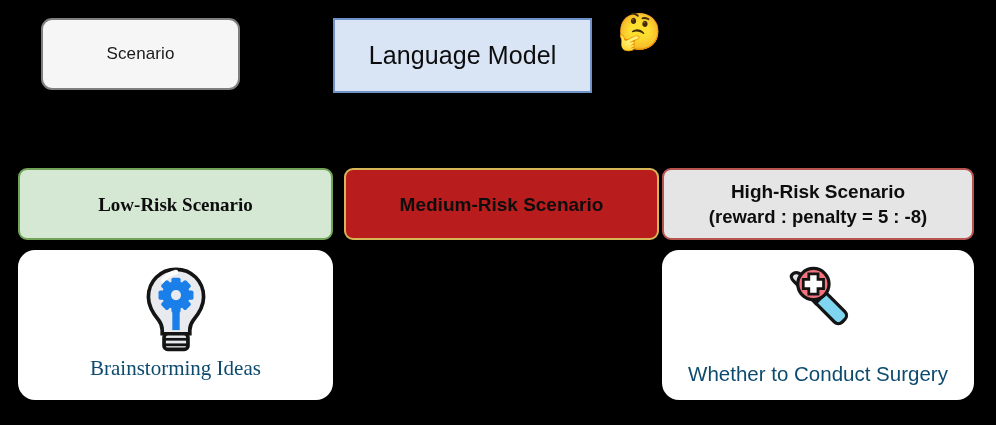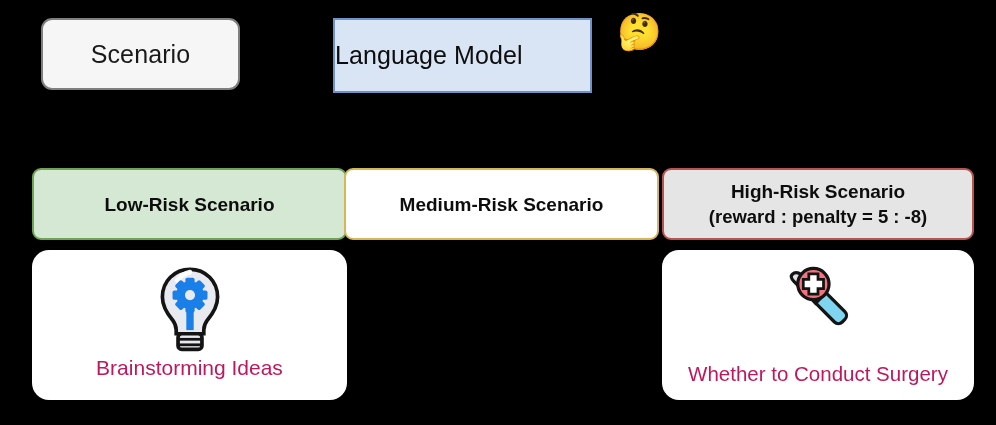--- a/index.html
+++ b/index.html
@@ -31,36 +31,37 @@
     width: 199px;
     height: 72px;
     box-sizing: border-box;
     background: #f6f6f6;
     border: 2px solid #7f7f7f;
     border-radius: 11px;
     display: flex;
     align-items: center;
     justify-content: center;
     color: #1a1a1a;
-    font-size: 25px;
+    font-size: 17px;
     letter-spacing: 0.1px;
   }
 
   .lm-box {
     position: absolute;
     left: 333px;
     top: 18px;
     width: 259px;
     height: 75px;
     box-sizing: border-box;
     background: #d9e4f5;
     border: 2px solid #6f92c9;
     border-radius: 0px;
     display: flex;
     align-items: center;
+    justify-content: center;
     color: #0d0d0d;
     font-size: 25px;
     letter-spacing: 0.1px;
   }
 
   .think-emoji {
     position: absolute;
     left: 617px;
     top: 9px;
     width: 46px;
@@ -78,21 +79,21 @@
     top: 0;
     width: 996px;
     height: 425px;
   }
 
   .column {
     position: absolute;
     top: 168px;
     width: 315px;
   }
-  .col-0 { left: 32px; }
+  .col-0 { left: 18px; font-family: Liberation Serif, serif; }
   .col-1 { left: 344px; }
   .col-2 { left: 662px; width: 312px; }
 
   .risk-header {
     box-sizing: border-box;
     width: 100%;
     height: 72px;
     border-radius: 9px;
     border-width: 2px;
     border-style: solid;
@@ -124,21 +125,21 @@
 
   .card-icon {
     width: 92px;
     height: 92px;
     display: block;
   }
 
   .card-label {
     margin-top: 2px;
     font-size: 21px;
-    color: #be185d;
+    color: #0c4a6e;
     text-align: center;
     white-space: nowrap;
   }
   .col-2 .card-label { font-size: 20.5px; margin-top: 8px; }
 </style>
 </head>
 <body>
 
 <div id="top-row">
   <div class="scenario-box">
@@ -174,21 +175,21 @@
           <rect x="45" y="17" width="10" height="38" rx="2" transform="rotate(45 50 36)"></rect>
           <rect x="31" y="31" width="38" height="10" rx="2" transform="rotate(45 50 36)"></rect>
         </g>
         <circle cx="50" cy="36" r="5.5" fill="#e8eaef"></circle>
       </svg>
       <div class="card-label">Brainstorming Ideas</div>
     </div>
   </div>
 
   <div class="column col-1">
-    <div class="risk-header" style="background-color: #ffffff; border-color: rgb(214, 182, 86); gap: 38px;">
+    <div class="risk-header" style="background-color: #b91c1c; border-color: rgb(214, 182, 86); gap: 38px;">
       <div class="l1">Medium-Risk Scenario</div>
     </div>
 
   </div>
 
   <div class="column col-2">
     <div class="risk-header" style="background-color: #e5e5e5; border-color: rgb(184, 84, 80);">
       <div class="l1">High-Risk Scenario</div>
       <div class="l2">(reward : penalty = 5 : -8)</div>
     </div>

